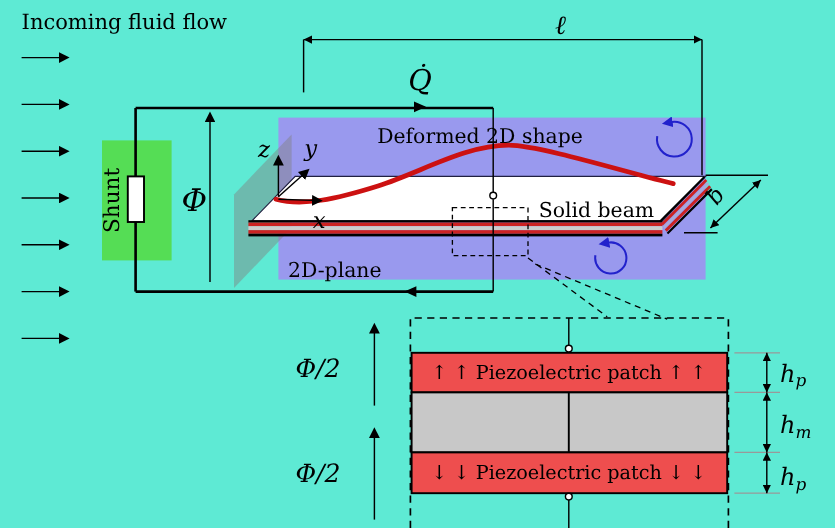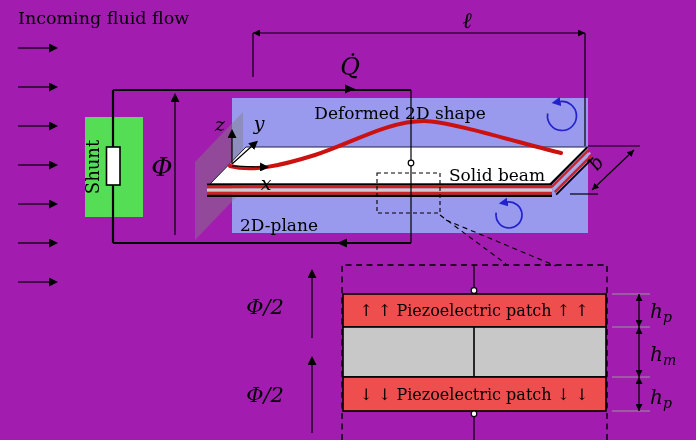--- a/index.html
+++ b/index.html
@@ -1,16 +1,16 @@
 <!DOCTYPE html>
 <html style="--plane_blue: #9999ee; --shunt_green: #55dd55; --patch_red: #ee4e4e; --stripe_red: #cc2222; --curve_red: #cc1111; --layer_gray: #c8c8c8; --clamp_gray: #808080; --vortex_blue: #2222cc; --wire_black: #000000;"><head>
 <meta charset="utf-8">
 <style>
   html,body{margin:0;padding:0;background:#fff;}
-  .stage{width:696px;height:440px;position:relative;background:#a21caf;}
+  .stage{width:696px;height:440px;position:relative;background:#5eead4;}
   svg text{font-family:"DejaVu Serif","Liberation Serif",serif;fill:#000;}
   .math{font-style:italic;}
   .sub{font-size:14px;}
   .wire{stroke:#000;stroke-width:2.2;fill:none;}
   .thin{stroke:#000;stroke-width:1.2;fill:none;}
   .dash-big{stroke:#000;stroke-width:1.4;fill:none;stroke-dasharray:6 4.5;}
   .dash-small{stroke:#000;stroke-width:1.1;fill:none;stroke-dasharray:4 3;}
   .dash-conn{stroke:#000;stroke-width:1.1;fill:none;stroke-dasharray:5 4;}
   .ext{stroke:#999;stroke-width:1;}
   .vortex{stroke:var(--vortex_blue,#2222cc);stroke-width:1.7;fill:none;}

